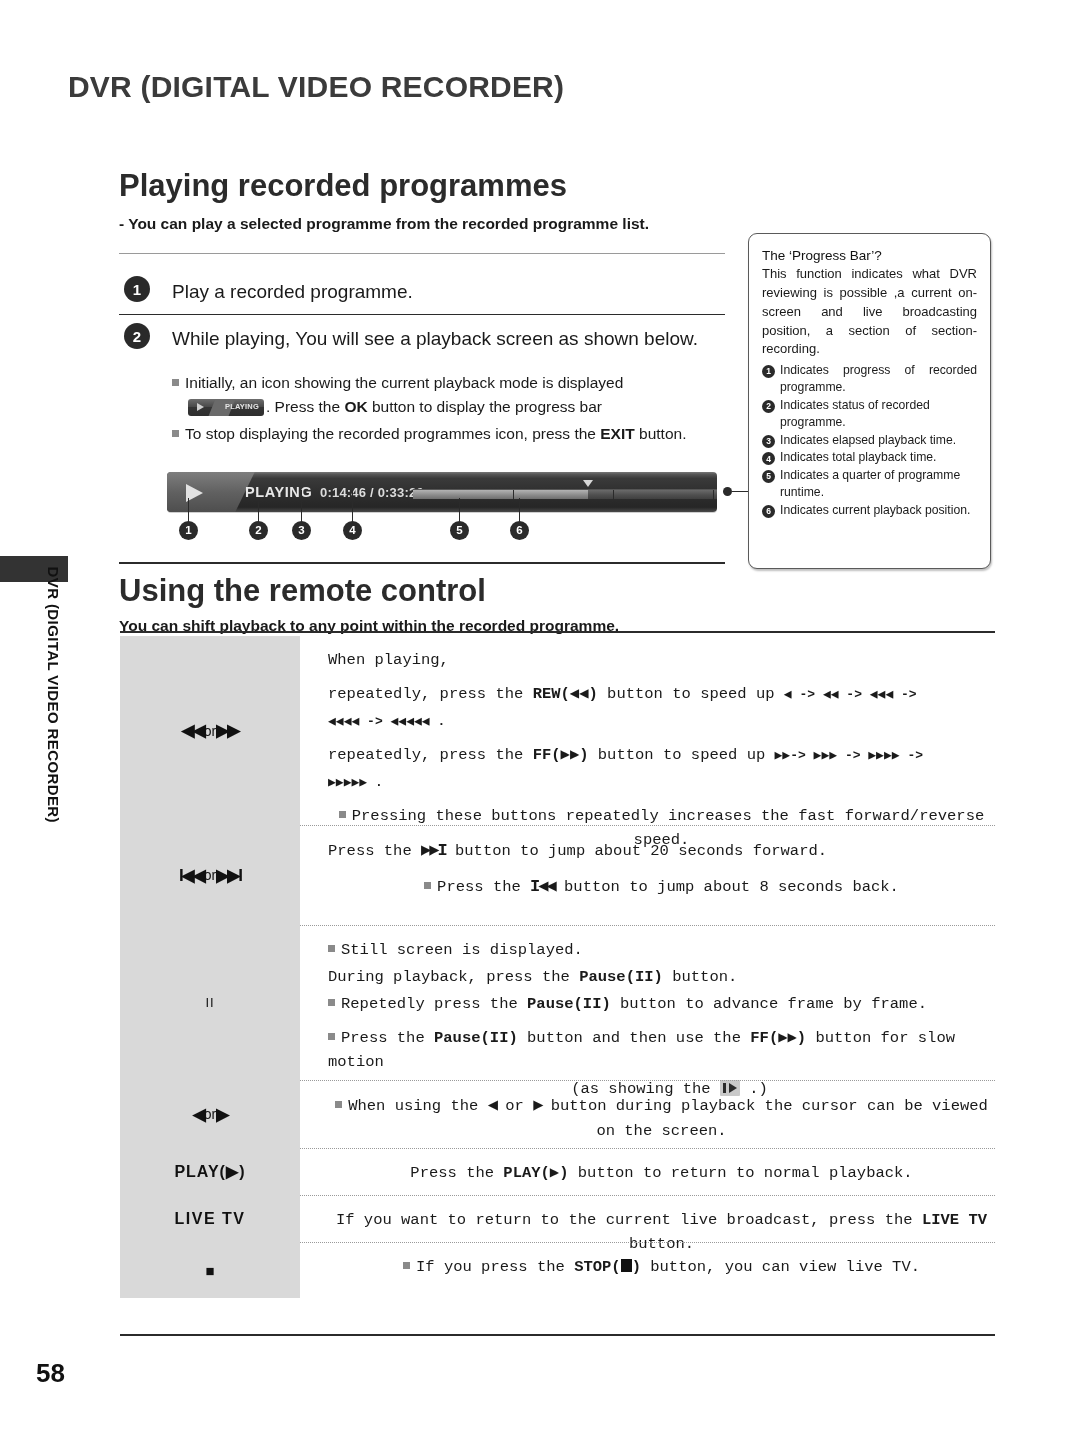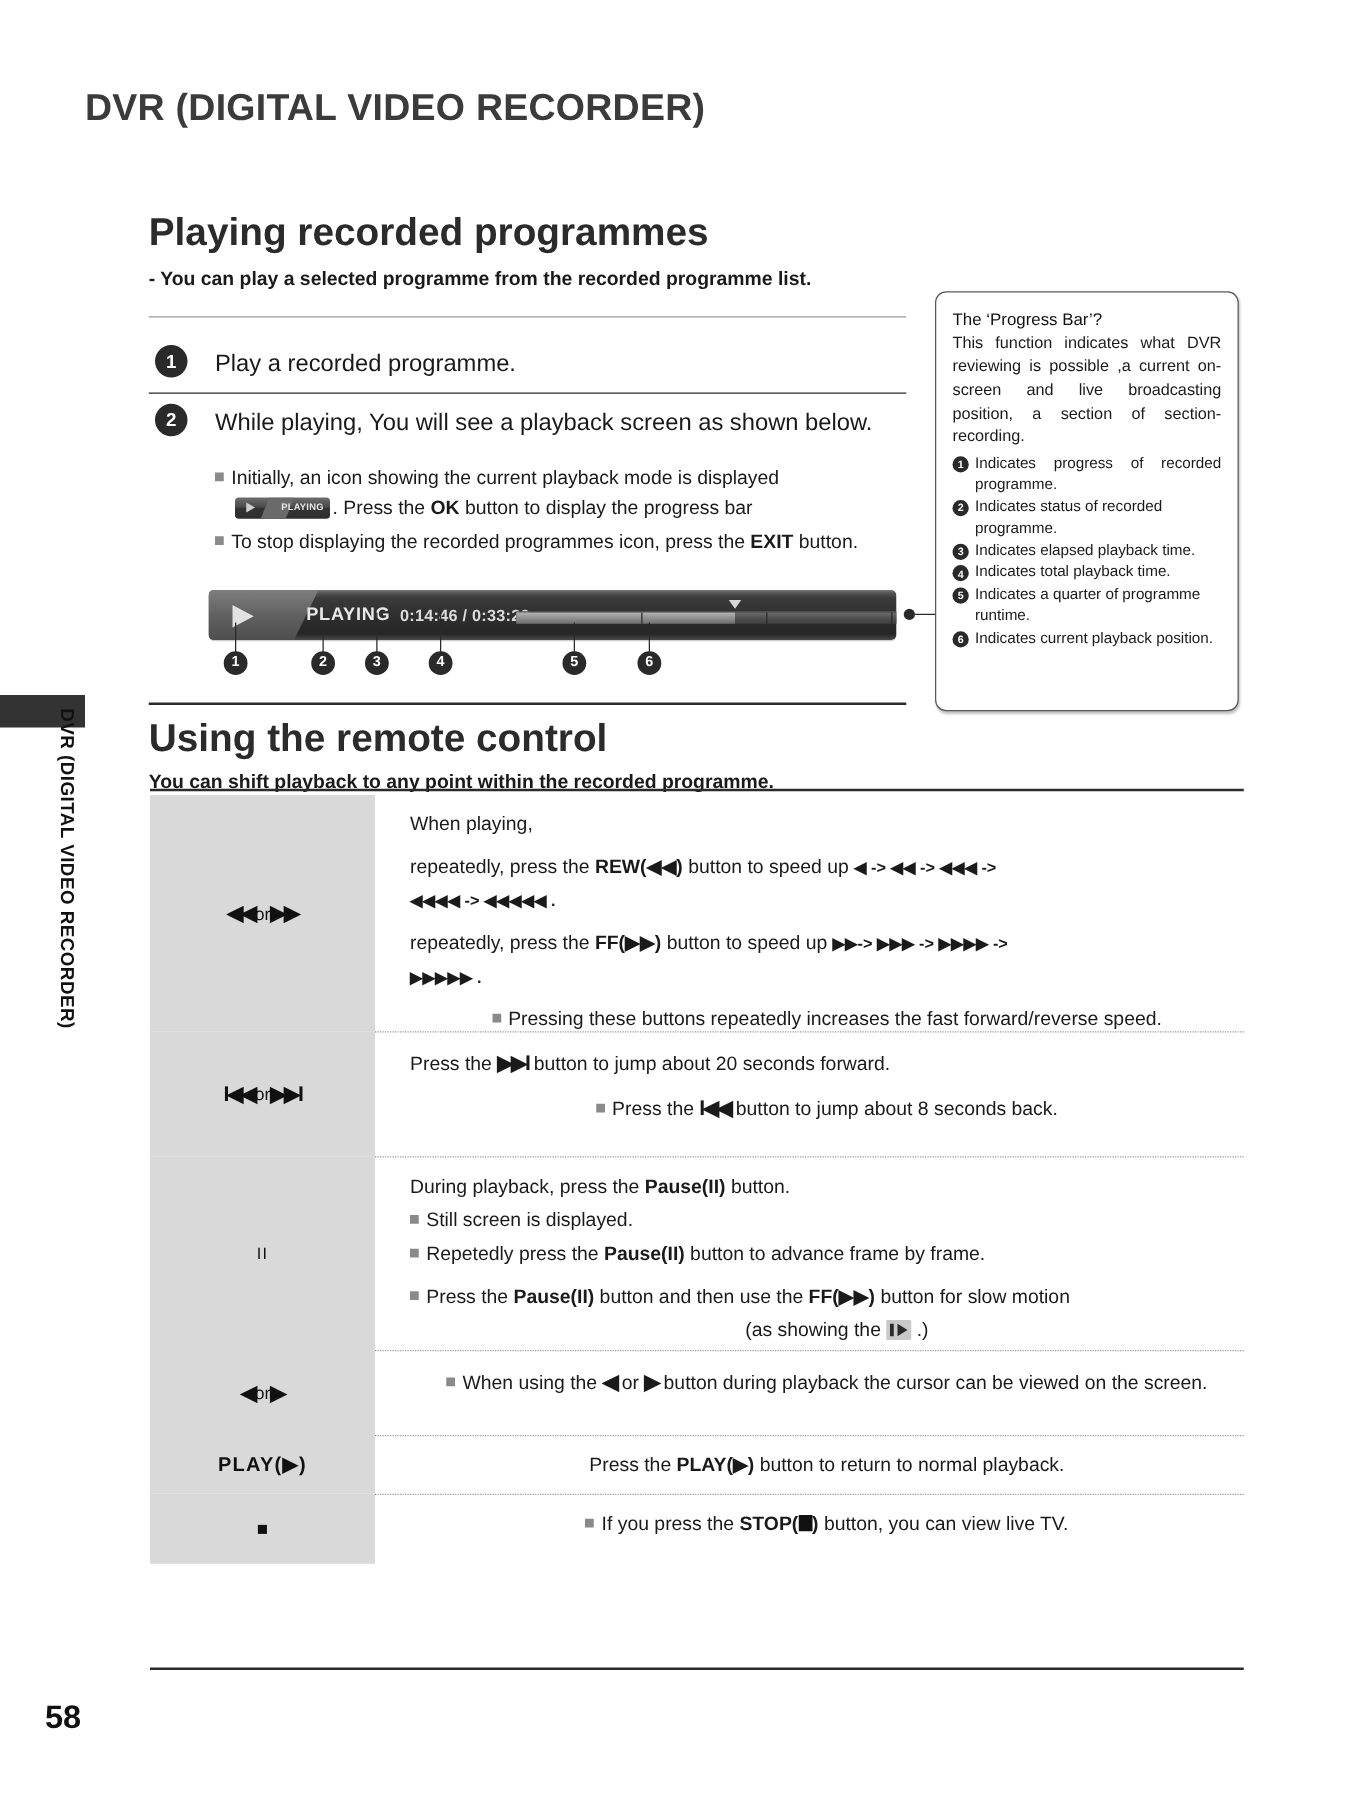--- a/index.html
+++ b/index.html
@@ -201,21 +201,21 @@
     background:#d9d9d9;
     display:flex;align-items:center;justify-content:center;
     font-size:16px;color:#111;
   }
   .rval{
     flex:1;padding:12px 0 12px 28px;box-sizing:border-box;
     font-size:15.5px;color:#1a1a1a;line-height:1.55;
     border-top:1px dotted #9a9a9a;
   }
   .rrow:first-child .rval{border-top:none;}
-  .rval p{margin:0 0 10px 0;}
+  .rval p{margin:0 0 10px 0;font-family:Liberation Mono, monospace;}
   .rval p:last-child{margin-bottom:0;text-align:center;}
   .rval .tight{margin-bottom:3px;}
   .glb{font-size:17px;letter-spacing:-2px;font-weight:bold;}
   .arrowseq{font-size:13px;}
 
   .pause-slow{
     display:inline-block;vertical-align:-3px;
     width:20px;height:16px;background:#c9c9c9;position:relative;border-radius:1px;
   }
   .pause-slow:before{
@@ -369,22 +369,22 @@
         <p><span>Press the </span><span class="glb">▶▶I</span><span> button to jump about 20 seconds forward.</span></p>
         <p><span class="sq"></span><span>Press the </span><span class="glb">I◀◀</span><span> button to jump about 8 seconds back.</span></p>
       </div>
     </div>
 
     <div class="rrow" style="height:155px;">
       <div class="rkey">
         <span style="font-size:13px;letter-spacing:1px;">II</span>
       </div>
       <div class="rval">
+        <p class="tight"><span class="sq"></span><span>Still screen is displayed.</span></p>
         <p class="tight"><span>During playback, press the </span><span class="b">Pause(II)</span><span> button.</span></p>
-        <p class="tight"><span class="sq"></span><span>Still screen is displayed.</span></p>
         <p><span class="sq"></span><span>Repetedly press the </span><span class="b">Pause(II)</span><span> button to advance frame by frame.</span></p>
         <p class="tight"><span class="sq"></span><span>Press the </span><span class="b">Pause(II)</span><span> button and then use the </span><span class="b">FF(▶▶)</span><span> button for slow motion</span></p>
         <p style="padding-left:16px;"><span>(as showing the </span><span class="pause-slow"></span> <span>.)</span></p>
       </div>
     </div>
 
     <div class="rrow" style="height:68px;">
       <div class="rkey">
         <span class="glb">◀</span>
           <span style="font-size:14px;"> or </span>
@@ -397,20 +397,28 @@
 
     <div class="rrow" style="height:47px;">
       <div class="rkey">
         <span class="b" style="font-size:16px;letter-spacing:1px;">PLAY(▶)</span>
       </div>
       <div class="rval">
         <p><span>Press the </span><span class="b">PLAY(▶)</span><span> button to return to normal playback.</span></p>
       </div>
     </div>
 
+    <div class="rrow" style="height:47px;">
+      <div class="rkey">
+        <span class="b" style="font-size:16px;letter-spacing:1.5px;">LIVE TV</span>
+      </div>
+      <div class="rval">
+        <p><span>If you want to return to the current live broadcast, press the </span><span class="b">LIVE TV</span><span> button.</span></p>
+      </div>
+    </div>
 
     <div class="rrow" style="height:56px;">
       <div class="rkey">
         <span style="font-size:15px;">■</span>
       </div>
       <div class="rval">
         <p><span class="sq"></span><span>If you press the </span><span class="b">STOP(</span><span class="stopsq"></span><span class="b">)</span><span> button, you can view live TV.</span></p>
       </div>
     </div>
 

